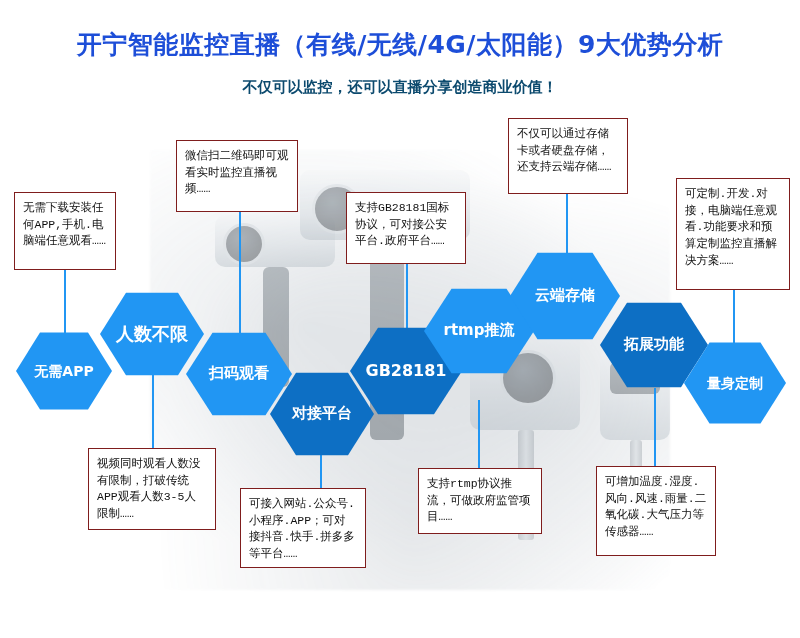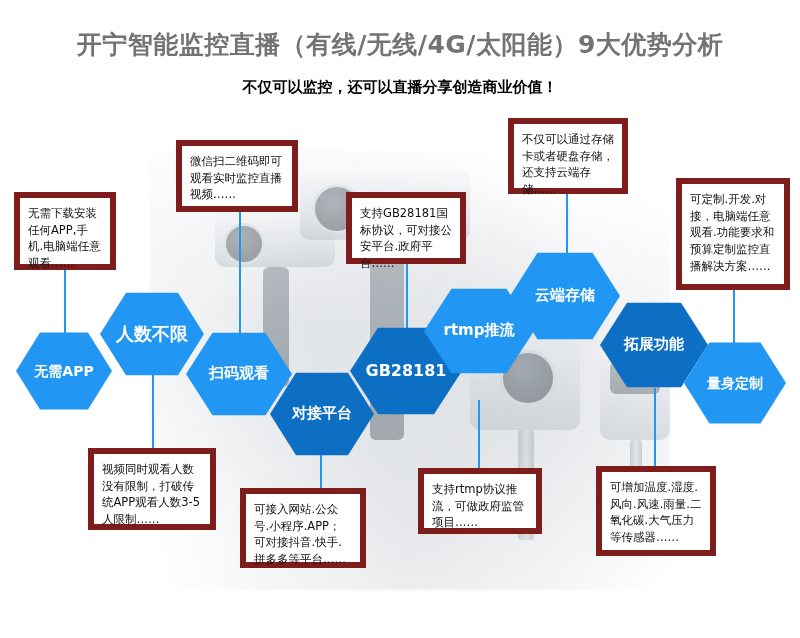--- a/index.html
+++ b/index.html
@@ -34,52 +34,53 @@
   }
   .cam-dark{
     background:linear-gradient(180deg,#5a666f 0%,#39434b 100%);
     border-radius:6px;
   }
   .cam-pole{background:linear-gradient(90deg,#8e979f,#c6ced4,#8e979f);border-radius:3px;}
 
   
   .title{
     position:absolute;top:28px;left:0;width:800px;text-align:center;
-    font-size:25px;font-weight:bold;color:#737373;letter-spacing:.5px;
+    font-size:25px;font-weight:bold;color:#1d4ed8;letter-spacing:.5px;
     white-space:nowrap;
   }
   .subtitle{
     position:absolute;top:78px;left:0;width:800px;text-align:center;
-    font-size:15px;font-weight:bold;color:#000000;
+    font-size:15px;font-weight:bold;color:#0c4a6e;
   }
 
   
   .hex{
     position:absolute;
     display:flex;align-items:center;justify-content:center;
     color:#ffffff;font-weight:bold;
     -webkit-clip-path:polygon(25% 3%,75% 3%,100% 50%,75% 97%,25% 97%,0% 50%);
     clip-path:polygon(25% 3%,75% 3%,100% 50%,75% 97%,25% 97%,0% 50%);
     text-align:center;line-height:1.15;
   }
   .hex.blue{background:#2196f3;}
   .hex.deep{background:#0d6fc4;}
   .hex span{display:block;padding:0 6px;}
 
   
   .note{
     position:absolute;
     background:#ffffff;
-    border:6px solid #7f1d1d;
+    border:1px solid #7f1d1d;
     color:#111111;
     font-size:11.5px;
     line-height:1.45;
     padding:7px 8px;
     box-sizing:border-box;
     text-align:left;
+    font-family:Liberation Mono, monospace;
   }
 
   
   .conn{position:absolute;background:#2196f3;}
 </style>
 </head>
 <body>
 
 <div id="stage">
 

